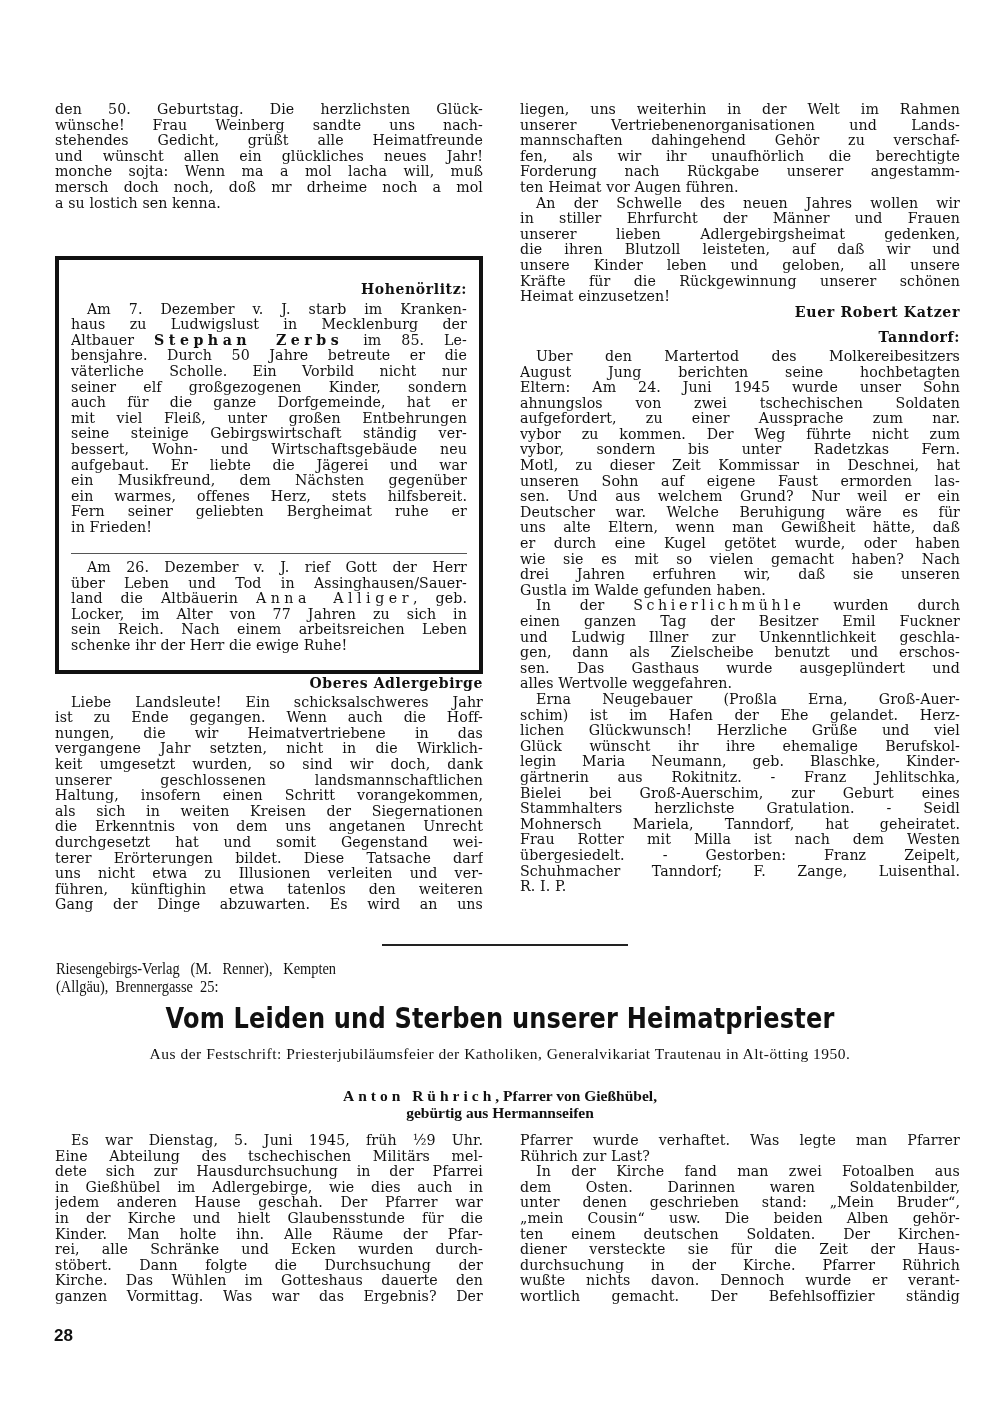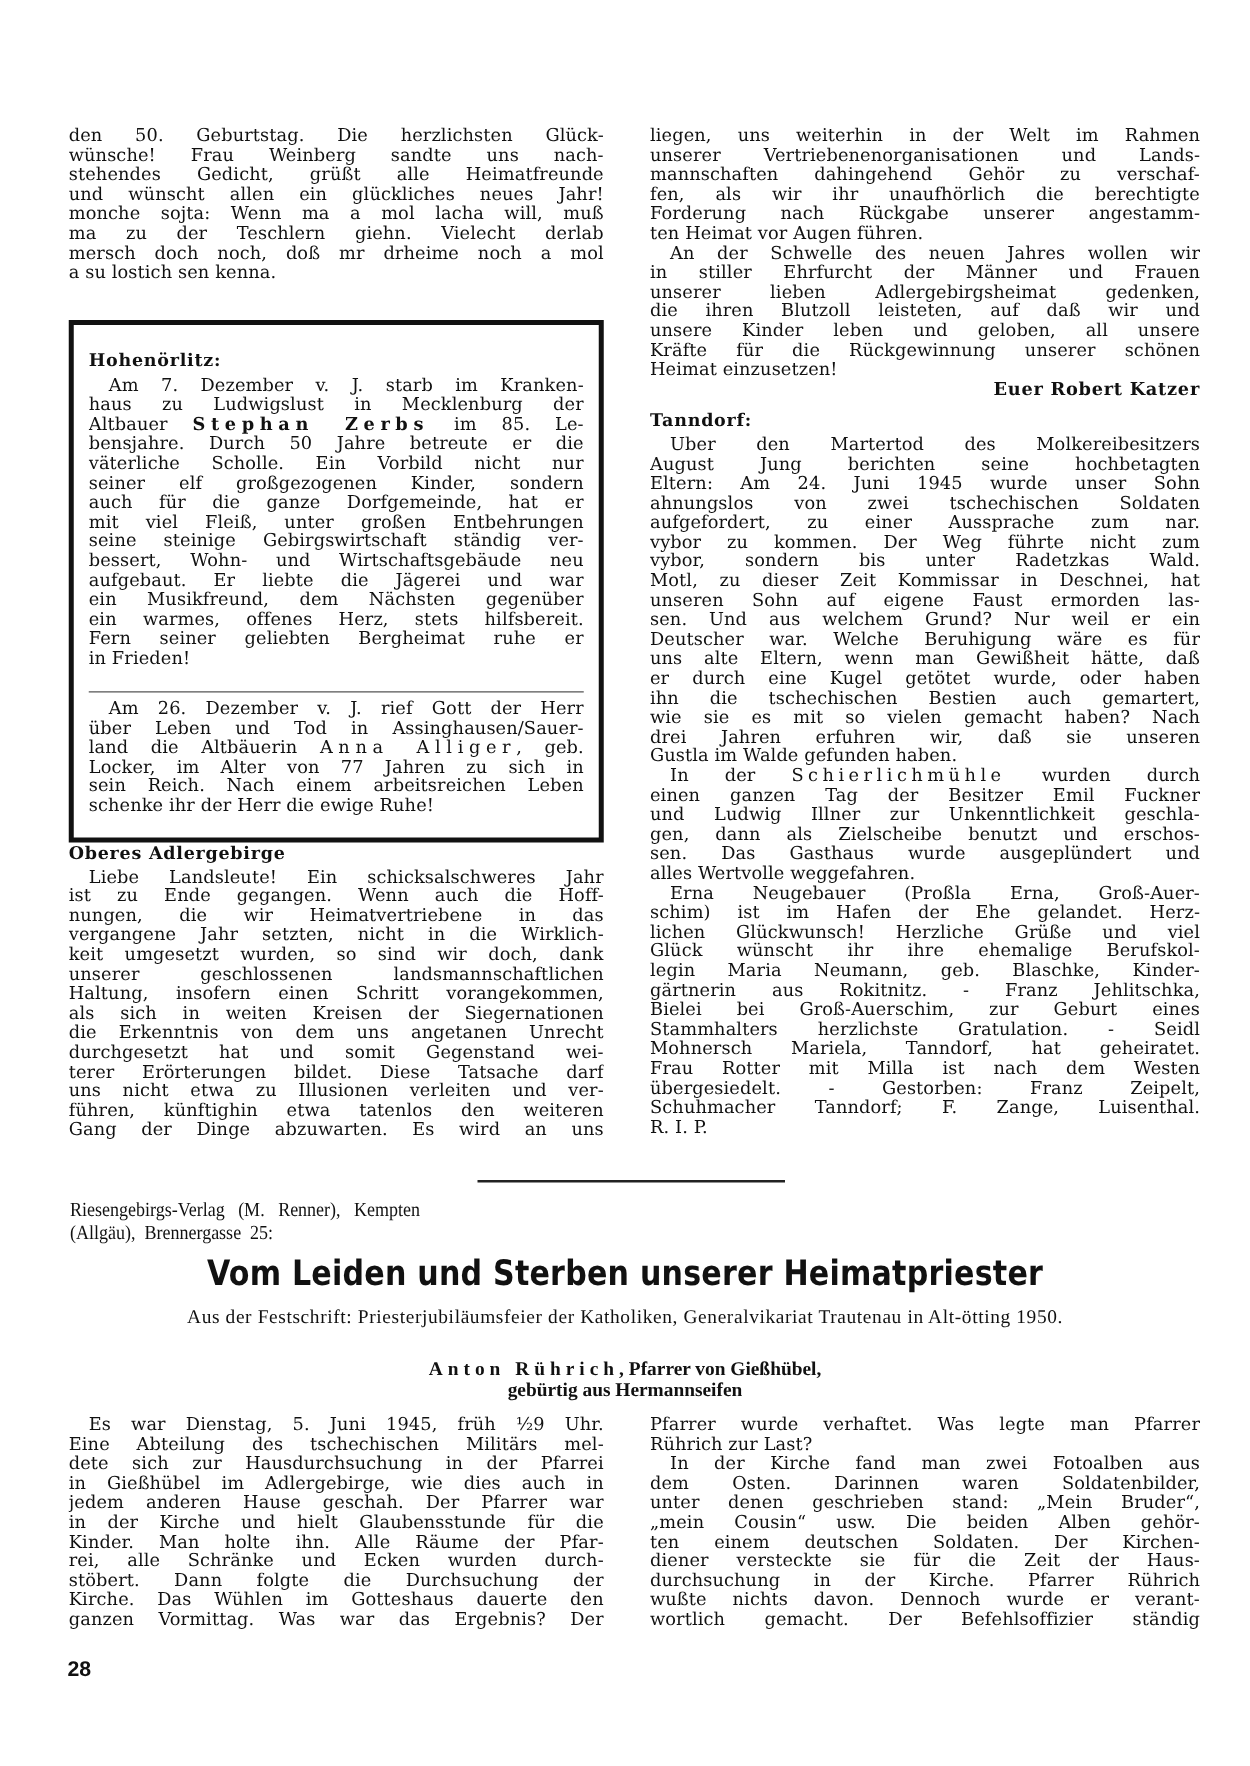--- a/index.html
+++ b/index.html
@@ -9,21 +9,21 @@
     position: absolute;
     font-family: "DejaVu Serif", "Liberation Serif", serif;
     font-size: 14.2px;
     line-height: 15.6px;
     text-align: justify;
     letter-spacing: 0.1px;
   }
   .col .ln { display: block; text-align: justify; text-align-last: justify; white-space: nowrap; overflow: hidden; }
   .col .ln.last { text-align-last: left; }
   .col .ln.ind { padding-left: 16px; }
-  .head { font-weight: bold; text-align: left; display: block; font-size: 14px; letter-spacing: 0.6px; }
+  .head { font-weight: bold; text-align: right; display: block; font-size: 14px; letter-spacing: 0.6px; }
   .sig { display: block; text-align: right; font-weight: bold; letter-spacing: 0.6px; }
   .box {
     position: absolute;
     left: 55px; top: 256px; width: 428px; height: 418px;
     border-left: 4px solid #111; border-right: 4px solid #111;
     border-top: 4px solid #111; border-bottom: 4px solid #111;
     box-sizing: border-box;
   }
   .box .sep { position: absolute; left: 12px; right: 12px; height: 1px; background: #555; }
   .rule { position: absolute; height: 2px; background: #222; }
@@ -65,21 +65,20 @@
 <body>
 
 <div class="page">
 
   <div class="col" style="left:55px; top:102px; width:428px;">
     <span class="ln">den 50. Geburtstag. Die herzlichsten Glück-</span>
     <span class="ln">wünsche! Frau Weinberg sandte uns nach-</span>
     <span class="ln">stehendes Gedicht, grüßt alle Heimatfreunde</span>
     <span class="ln">und wünscht allen ein glückliches neues Jahr!</span>
     <span class="ln">monche sojta: Wenn ma a mol lacha will, muß</span>
-    <span class="ln">ma zu der Teschlern giehn. Vielecht derlab</span>
     <span class="ln">mersch doch noch, doß mr drheime noch a mol</span>
     <span class="ln last">a su lostich sen kenna.</span>
   </div>
 
   <div class="box">
     <div class="col" style="left:12px; top:22px; width:396px;">
       <span class="head">Hohenörlitz:</span>
       <span class="ln ind" style="margin-top:4px;">Am 7. Dezember v. J. starb im Kranken-</span>
       <span class="ln">haus zu Ludwigslust in Mecklenburg der</span>
       <span class="ln"><span>Altbauer </span><b class="spaced">Stephan Zerbs</b><span> im 85. Le-</span></span>
@@ -141,28 +140,27 @@
     <span class="ln last">Heimat einzusetzen!</span>
     <span class="sig">Euer Robert Katzer</span>
 
     <span class="head" style="margin-top:10px; margin-bottom:3px;">Tanndorf:</span>
     <span class="ln ind">Über den Martertod des Molkereibesitzers</span>
     <span class="ln">August Jung berichten seine hochbetagten</span>
     <span class="ln">Eltern: Am 24. Juni 1945 wurde unser Sohn</span>
     <span class="ln">ahnungslos von zwei tschechischen Soldaten</span>
     <span class="ln">aufgefordert, zu einer Aussprache zum nar.</span>
     <span class="ln">vybor zu kommen. Der Weg führte nicht zum</span>
-    <span class="ln">vybor, sondern bis unter Radetzkas Wald.</span>
+    <span class="ln">vybor, sondern bis unter Radetzkas Fern.</span>
     <span class="ln">Motl, zu dieser Zeit Kommissar in Deschnei, hat</span>
     <span class="ln">unseren Sohn auf eigene Faust ermorden las-</span>
     <span class="ln">sen. Und aus welchem Grund? Nur weil er ein</span>
     <span class="ln">Deutscher war. Welche Beruhigung wäre es für</span>
     <span class="ln">uns alte Eltern, wenn man Gewißheit hätte, daß</span>
     <span class="ln">er durch eine Kugel getötet wurde, oder haben</span>
-    <span class="ln">ihn die tschechischen Bestien auch gemartert,</span>
     <span class="ln">wie sie es mit so vielen gemacht haben? Nach</span>
     <span class="ln">drei Jahren erfuhren wir, daß sie unseren</span>
     <span class="ln last">Gustla im Walde gefunden haben.</span>
 
     <span class="ln ind"><span>In der </span><span class="spaced" style="letter-spacing:3.6px;">Schierlichmühle</span><span> wurden durch</span></span>
     <span class="ln">einen ganzen Tag der Besitzer Emil Fuckner</span>
     <span class="ln">und Ludwig Illner zur Unkenntlichkeit geschla-</span>
     <span class="ln">gen, dann als Zielscheibe benutzt und erschos-</span>
     <span class="ln">sen. Das Gasthaus wurde ausgeplündert und</span>
     <span class="ln last">alles Wertvolle weggefahren.</span>

